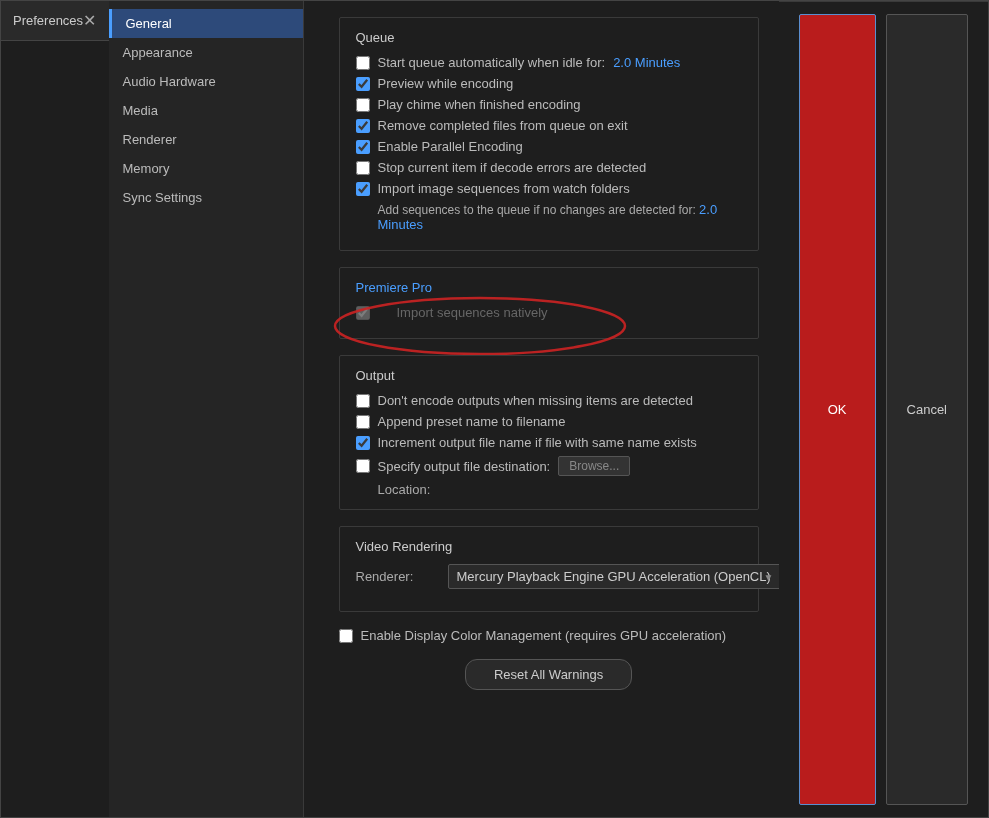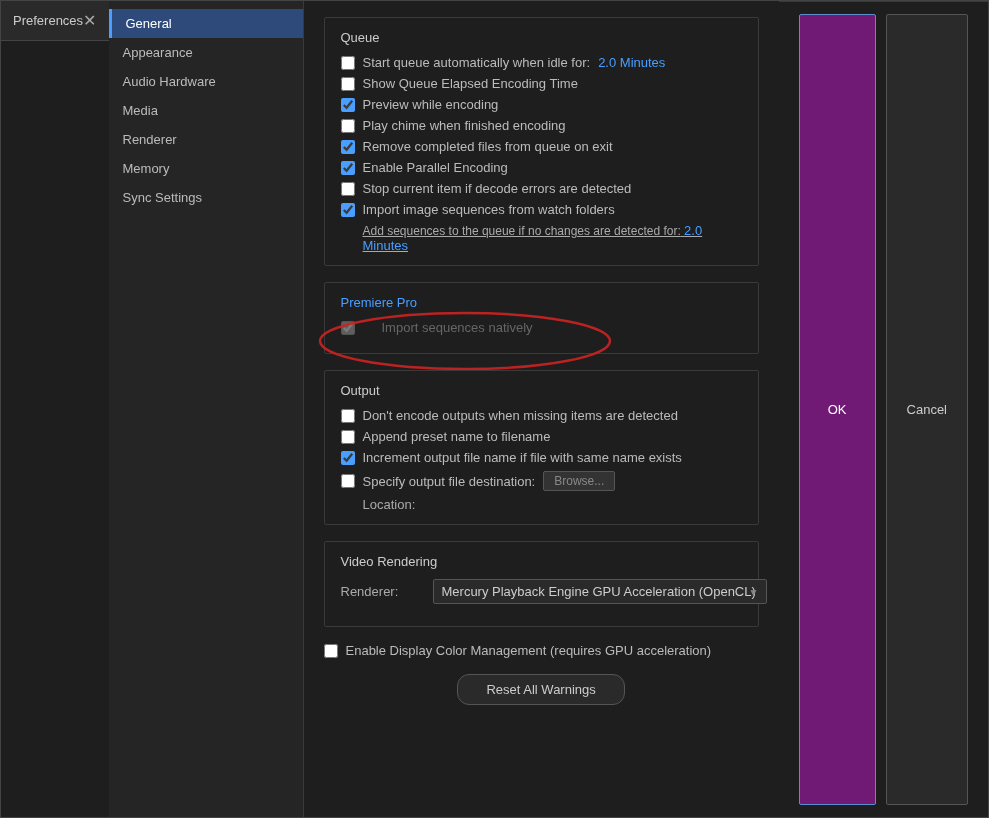--- a/index.html
+++ b/index.html
@@ -44,20 +44,21 @@
       cursor: pointer;
       background: none;
       border: none;
       color: #aaa;
       line-height: 1;
     }
     .dialog-body {
       display: flex;
       flex: 1;
       overflow: hidden;
+      gap: 15px;
     }
     .sidebar {
       width: 195px;
       background: #252525;
       border-right: 1px solid #3a3a3a;
       padding: 8px 0;
       flex-shrink: 0;
     }
     .sidebar-item {
       padding: 7px 14px;
@@ -112,23 +113,23 @@
     }
     input[type="checkbox"]:disabled {
       opacity: 0.5;
     }
     .inline-value {
       color: #4a9eff;
       font-size: 13px;
     }
     .indent-row {
       margin-left: 22px;
+      margin-bottom: 6px;
       color: #aaa;
       font-size: 12px;
-      text-decoration: underline;
     }
     .premiere-pro-section {
       border: 1px solid #3a3a3a;
       border-radius: 2px;
       margin-bottom: 16px;
       padding: 12px 16px;
       position: relative;
     }
     .renderer-row {
       display: flex;
@@ -181,21 +182,21 @@
     .dialog-footer {
       padding: 12px 20px;
       display: flex;
       justify-content: flex-end;
       gap: 10px;
       border-top: 1px solid #3a3a3a;
       background: #1e1e1e;
       flex-shrink: 0;
     }
     .btn-ok {
-      background: #701a75;
+      background: #b91c1c;
       border: 1px solid #5a8ecf;
       color: #fff;
       font-size: 13px;
       padding: 7px 28px;
       border-radius: 2px;
       cursor: pointer;
     }
     .btn-cancel {
       background: #2a2a2a;
       border: 1px solid #555;
@@ -268,24 +269,20 @@
 
       <div class="section">
         <div class="section-title">Queue</div>
 
         <div class="checkbox-row">
           <input type="checkbox" id="start-auto" style="">
           <label for="start-auto">Start queue automatically when idle for:</label>
           <span class="inline-value">2.0 Minutes</span>
         </div>
 
-        <div class="checkbox-row">
-          <input type="checkbox" id="show-elapsed" style="">
-          <label for="show-elapsed">Show Queue Elapsed Encoding Time</label>
-        </div>
 
         <div class="checkbox-row">
           <input type="checkbox" id="preview-encoding" checked="" style="">
           <label for="preview-encoding">Preview while encoding</label>
         </div>
 
         <div class="checkbox-row">
           <input type="checkbox" id="play-chime" style="">
           <label for="play-chime">Play chime when finished encoding</label>
         </div>

